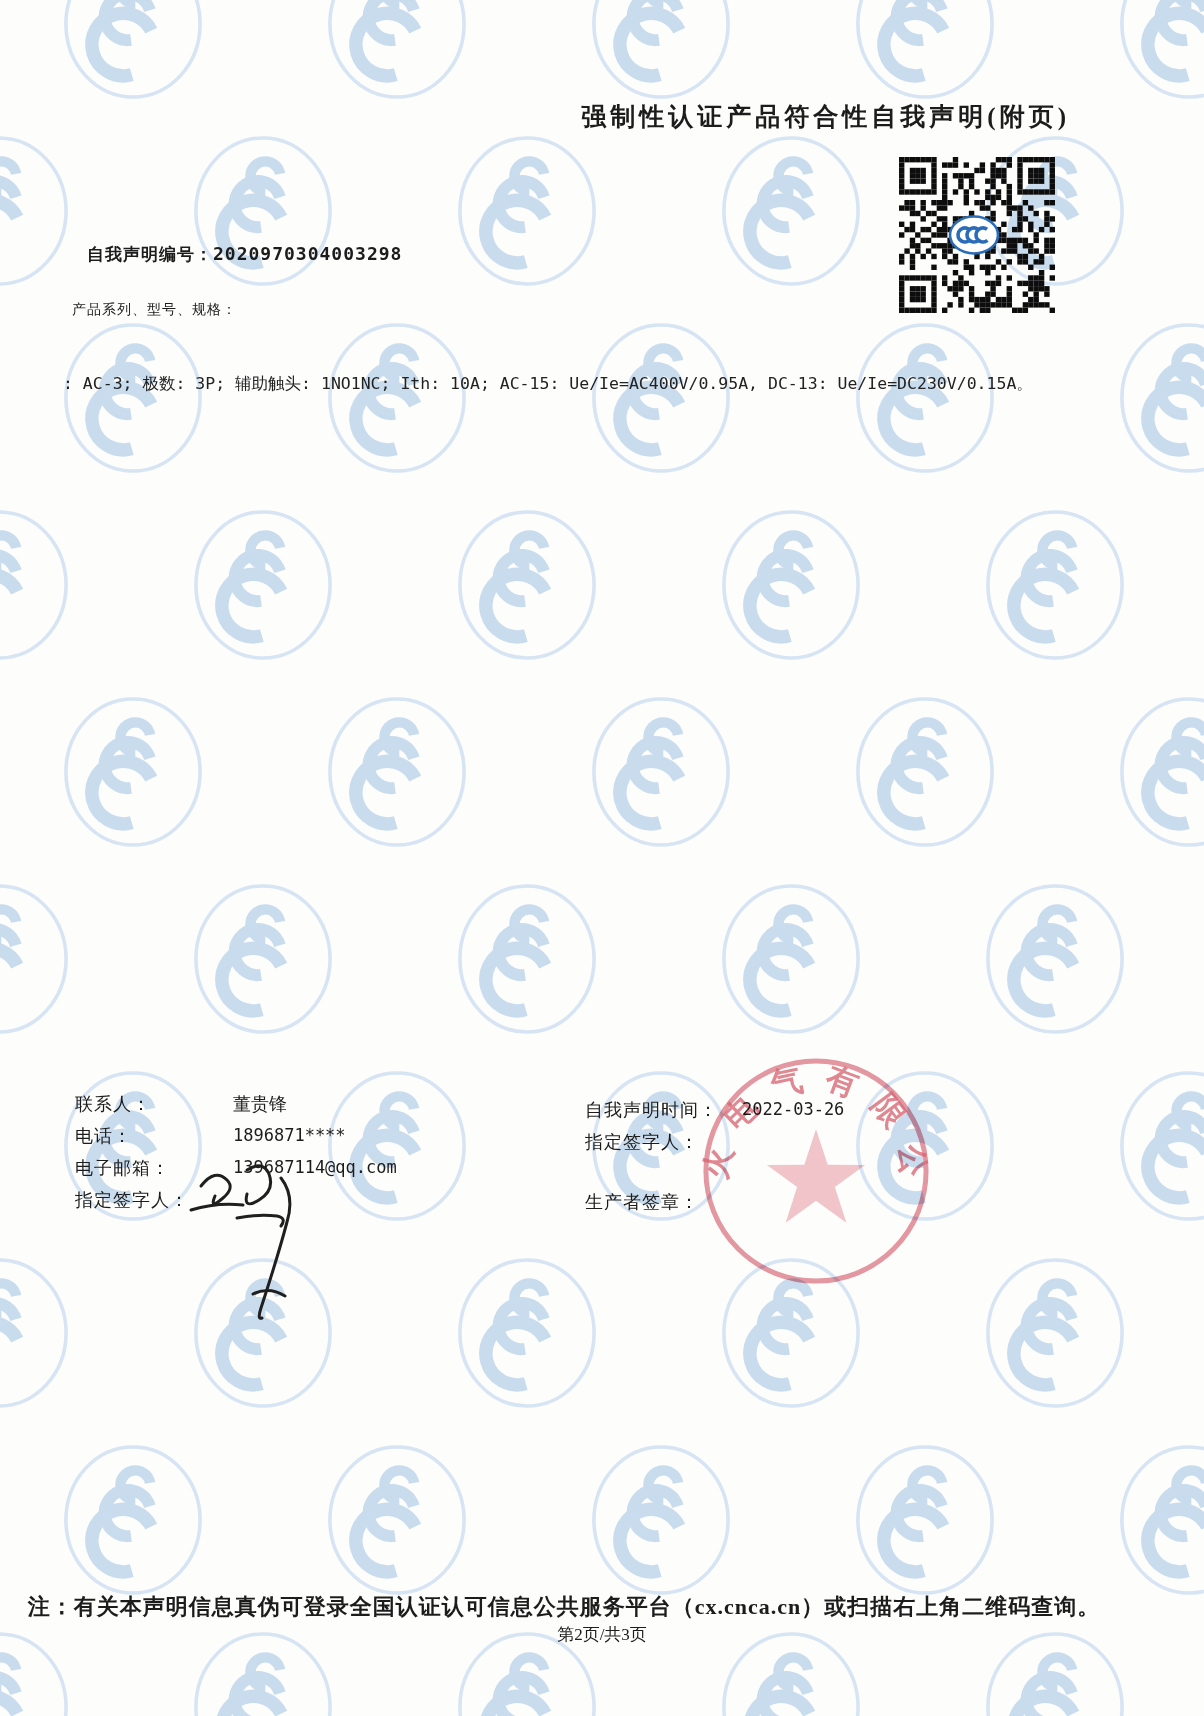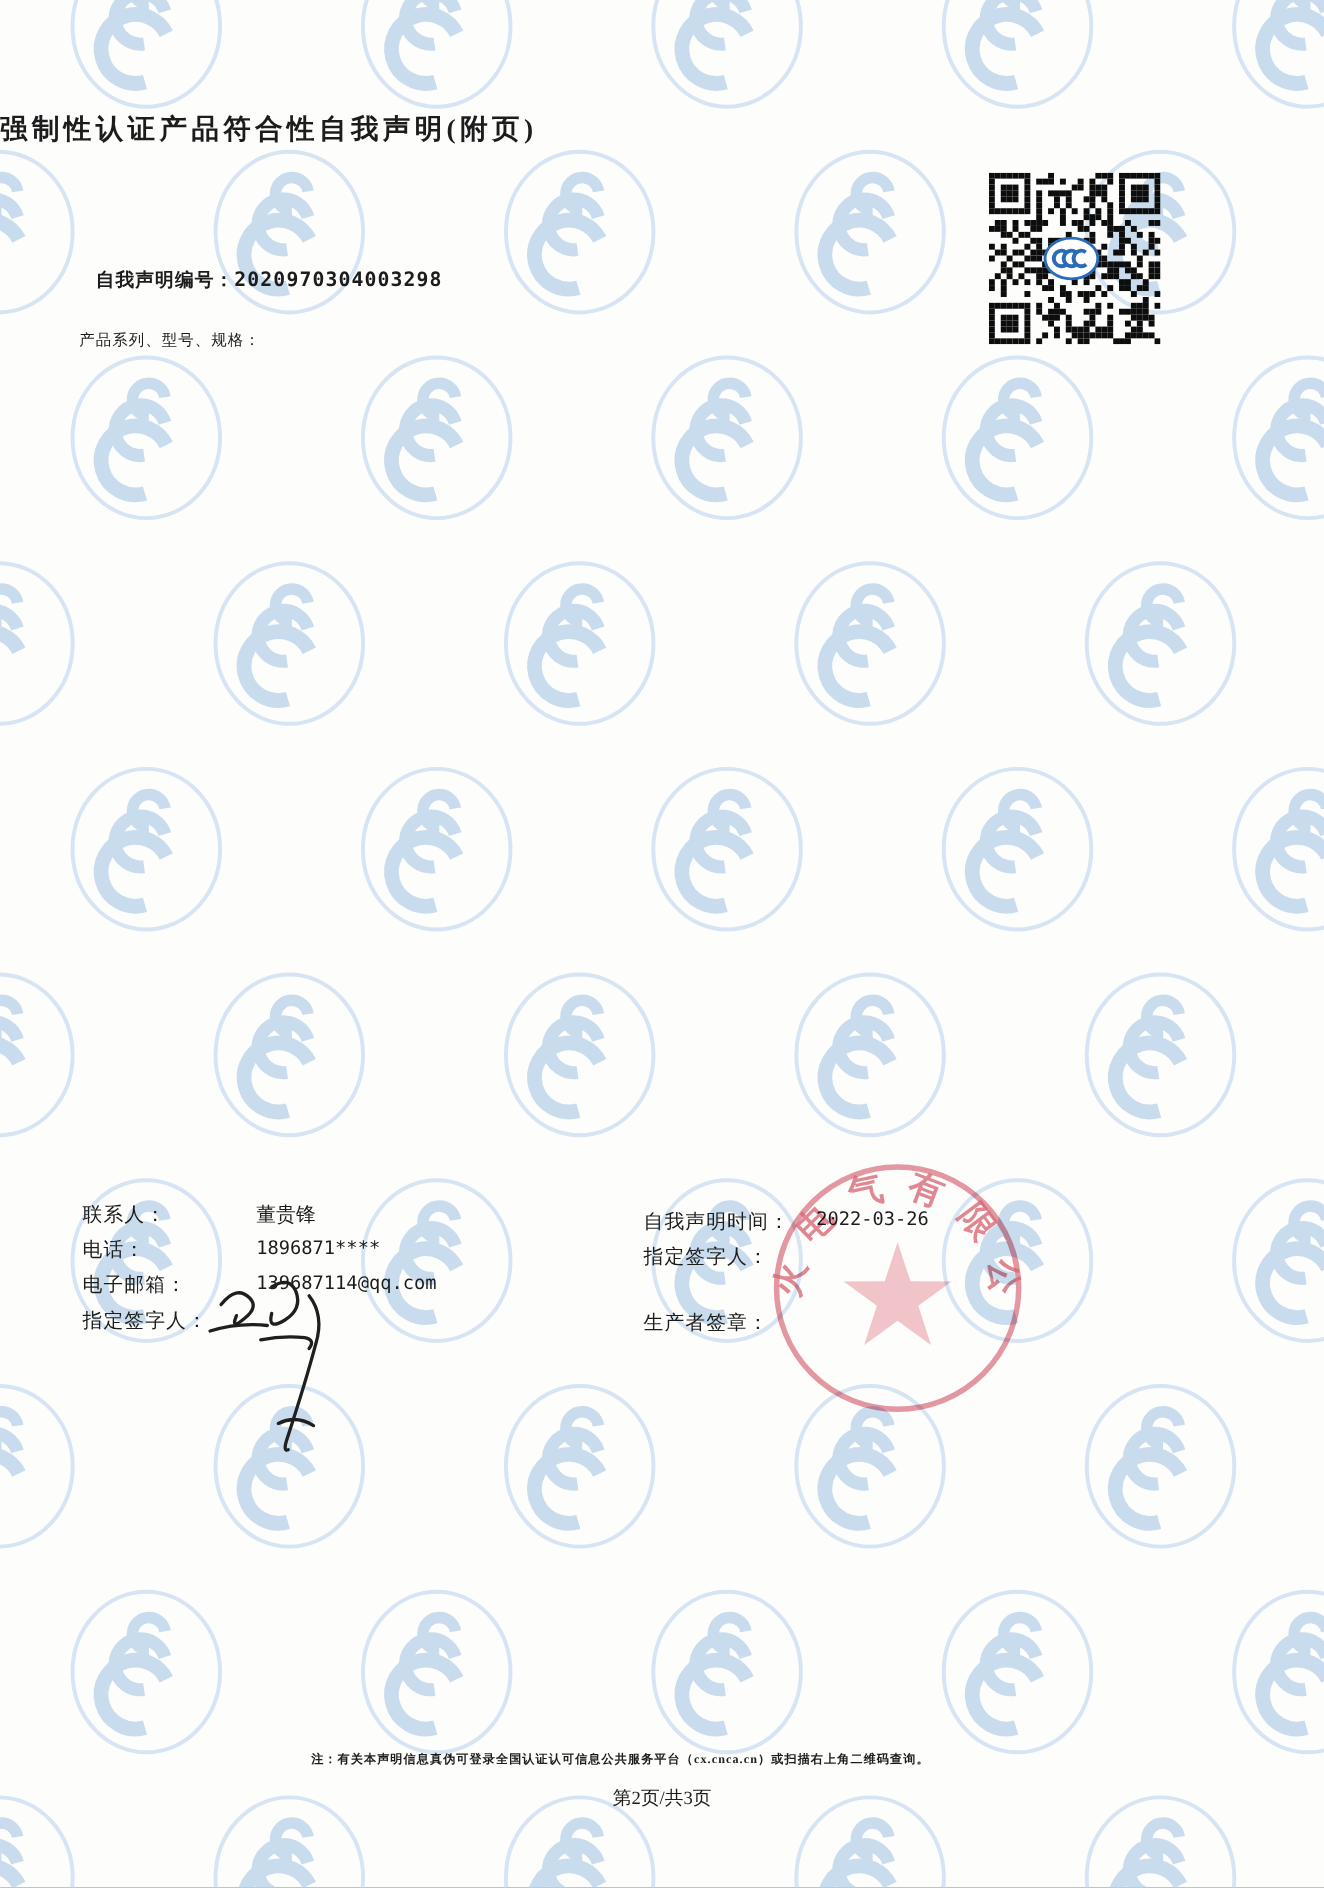--- a/index.html
+++ b/index.html
@@ -5,38 +5,38 @@
   html,body{margin:0;padding:0;background:#9a9a9a;}
   .page{
     position:relative;width:1204px;height:1716px;margin:0 auto;
     background:#fdfdfc;overflow:hidden;
     font-family:"Liberation Serif","DejaVu Serif",serif;color:#1c1c1c;
   }
   .abs{position:absolute;}
   #watermark-layer{position:absolute;inset:0;pointer-events:none;}
   .wm{position:absolute;width:150px;height:158px;}
   .doc-title{
-    left:0;top:100px;width:1070px;text-align:left;
+    left:0;top:100px;width:1070px;text-align:right;
     font-size:25px;font-weight:700;letter-spacing:4px;
   }
   .decl-no{left:75px;top:243px;font-size:17px;font-weight:700;letter-spacing:1px;margin-left:12px;}
   .decl-no .num{font-family:"DejaVu Sans Mono","Liberation Mono",monospace;font-size:18px;}
   .product-label{left:72px;top:301px;font-size:14px;letter-spacing:1px;}
   .spec{
     left:63px;top:327px;width:1100px;
     font-family:"DejaVu Sans Mono","Liberation Mono",monospace;
     font-size:16.5px;line-height:22.5px;white-space:pre-wrap;color:#222;
   }
   .row{position:absolute;font-size:18px;height:24px;}
   .row .lbl{font-weight:400;letter-spacing:1px;}
   .row .val{position:absolute;white-space:nowrap;}
   .mono{font-family:"DejaVu Sans Mono","Liberation Mono",monospace;font-size:17px;}
   .footer-note{
     left:0;top:1592px;width:1128px;text-align:center;
-    font-size:11px;font-weight:700;letter-spacing:1px;
+    font-size:22px;font-weight:700;letter-spacing:1px;
   }
   .page-indicator{left:0;top:1623px;width:1204px;text-align:center;font-size:17px;}
   .qr-wrap{left:899px;top:157px;width:156px;height:156px;}
   .stamp{left:697px;top:1052px;width:238px;height:238px;opacity:.85;mix-blend-mode:multiply;}
   .signature{left:185px;top:1152px;width:160px;height:175px;}
 </style>
 </head>
 <body>
 
 <div class="page">
@@ -743,20 +743,21 @@
         <circle cx="75" cy="78" r="7" fill="none" stroke="#2b6cb8" stroke-width="3.6" stroke-dasharray="31 13" transform="rotate(50 75 78)"></circle>
         <circle cx="84" cy="78" r="7" fill="none" stroke="#2b6cb8" stroke-width="3.6" stroke-dasharray="31 13" transform="rotate(50 84 78)"></circle>
       </svg>
   </div>
 
   <div class="abs decl-no">
     <span>自我声明编号：</span><span class="num">2020970304003298</span>
   </div>
 
   <div class="abs product-label">产品系列、型号、规格：</div>
+  <div class="abs spec" style="top:373px">: AC-3; 极数: 3P; 辅助触头: 1NO1NC; Ith: 10A; AC-15: Ue/Ie=AC400V/0.95A, DC-13: Ue/Ie=DC230V/0.15A。</div>
 
   <div class="row" style="left:75px;top:1092px">
     <span class="lbl">联系人：</span>
     <span class="val" style="left:158px">董贵锋</span>
   </div>
   <div class="row" style="left:75px;top:1124px">
     <span class="lbl">电话：</span>
     <span class="val mono" style="left:158px;top:1px">1896871****</span>
   </div>
   <div class="row" style="left:75px;top:1156px">

